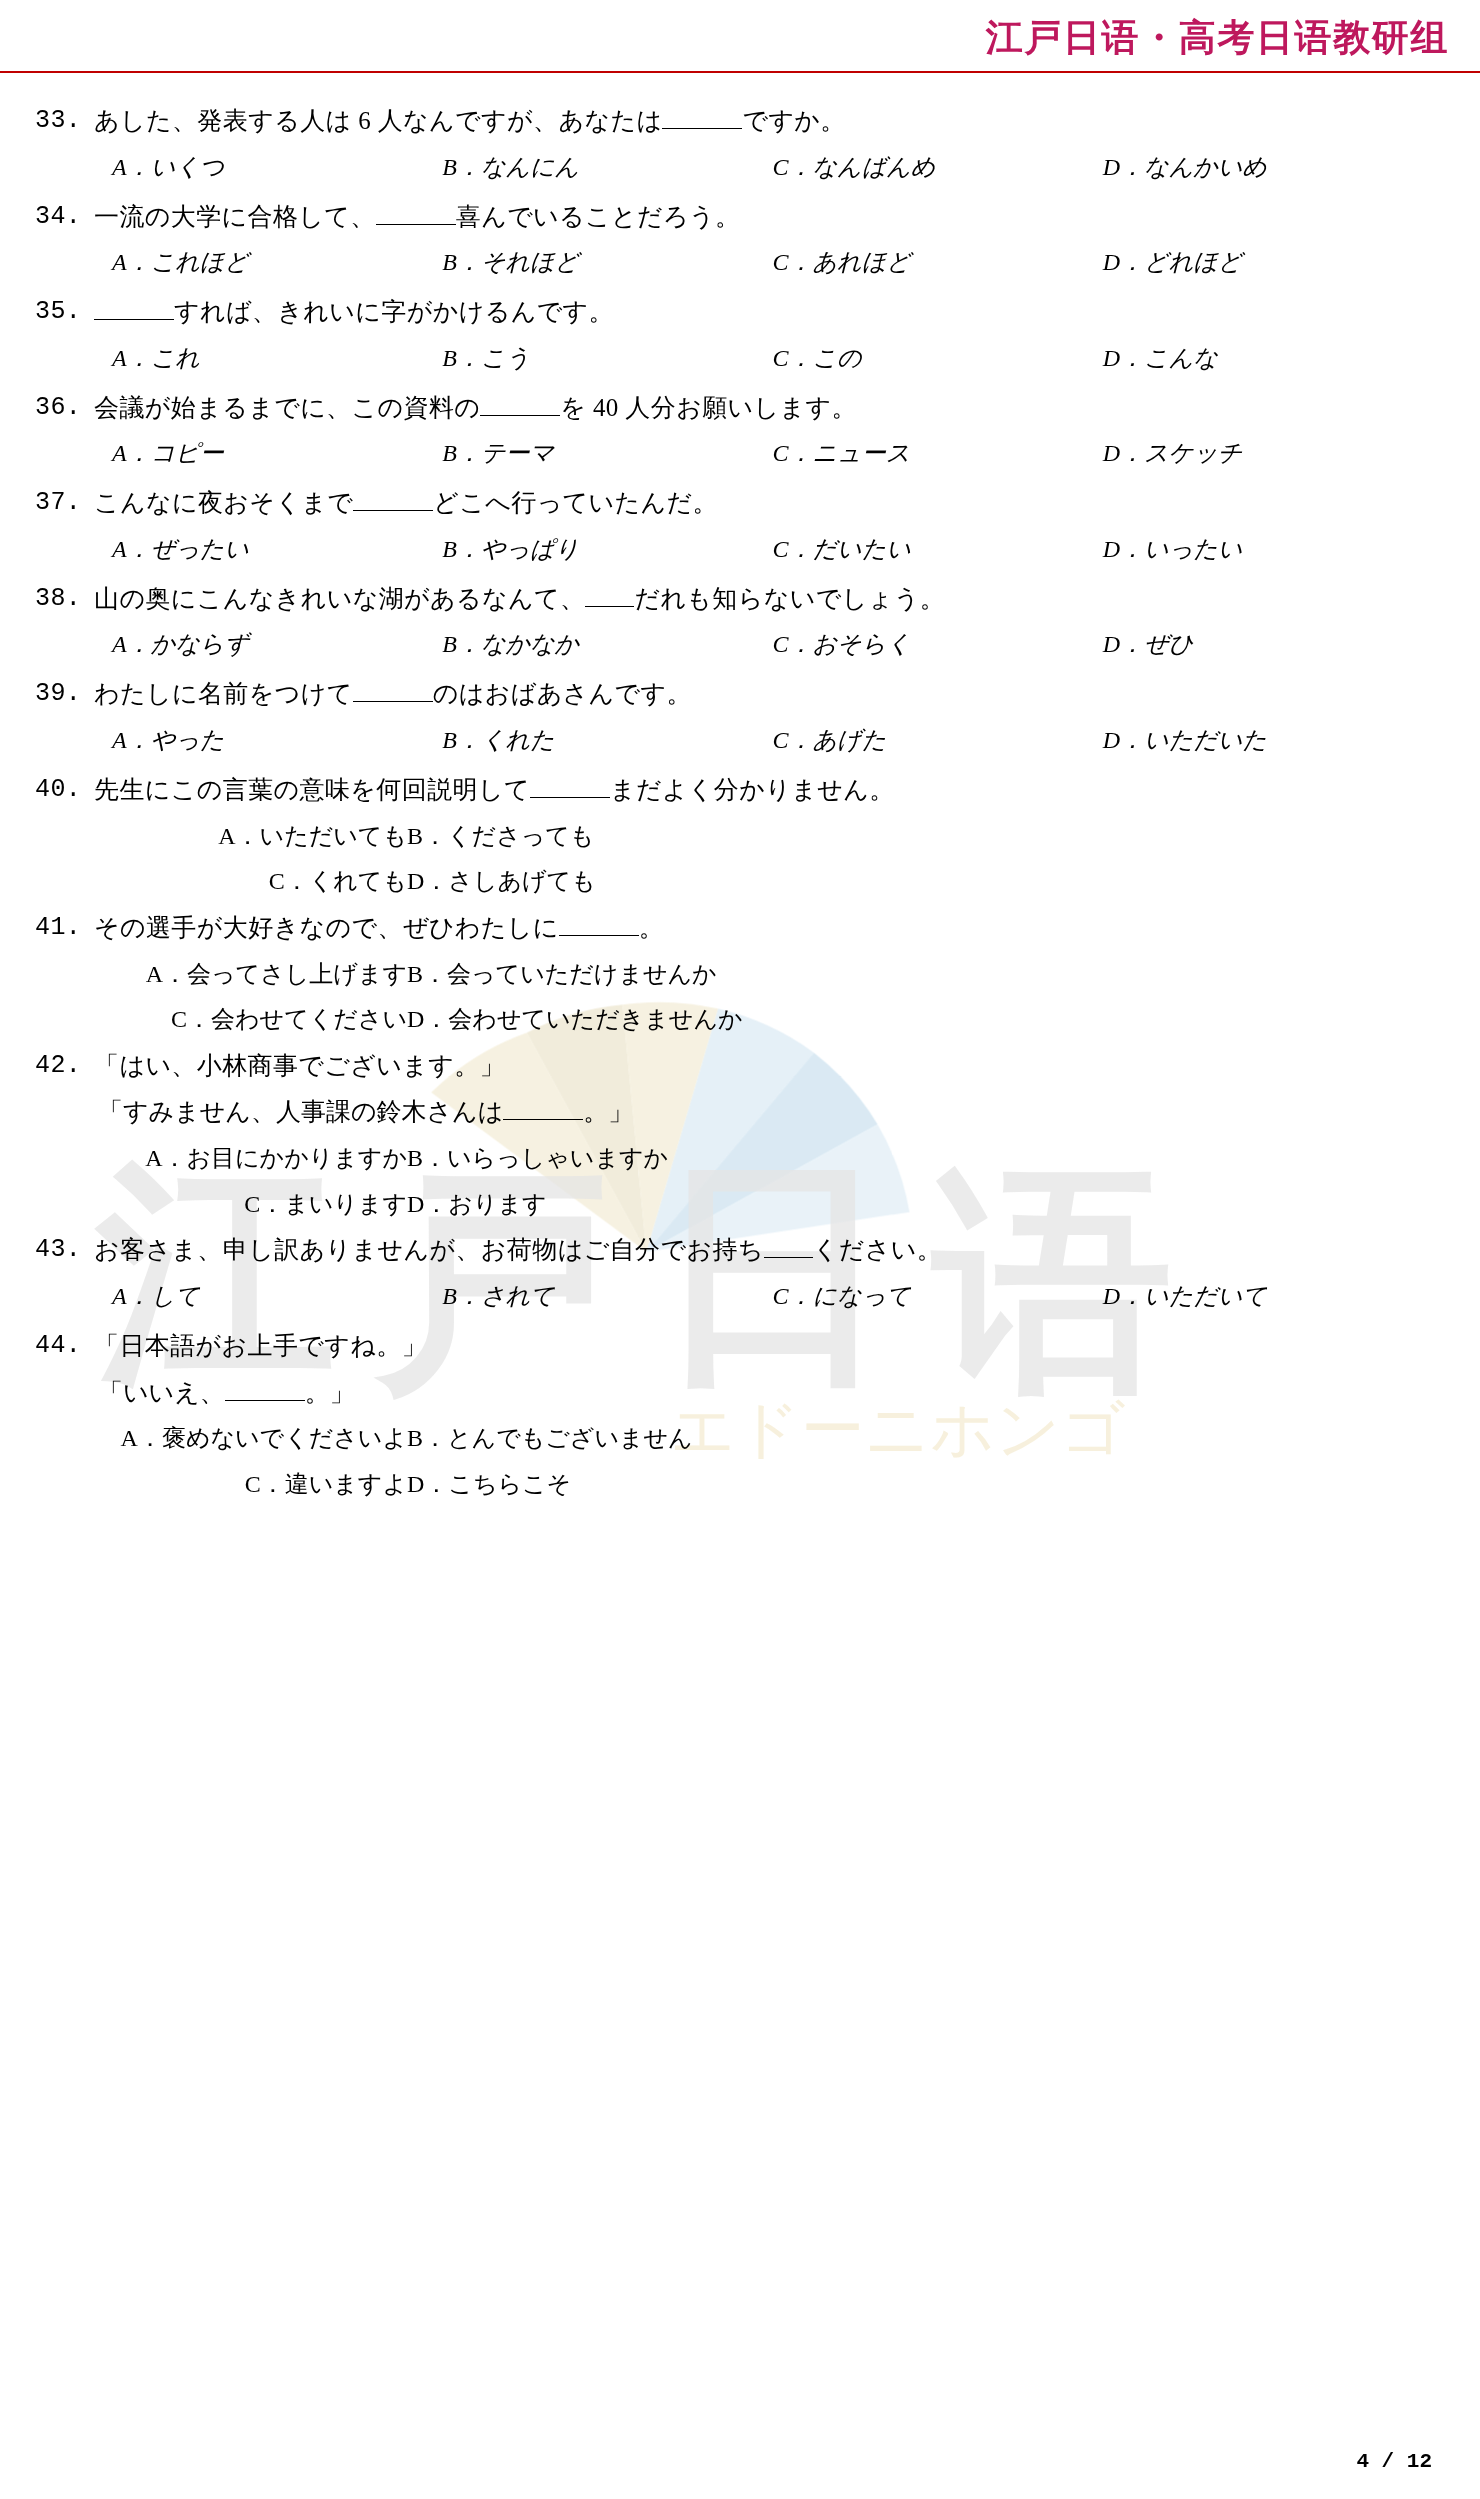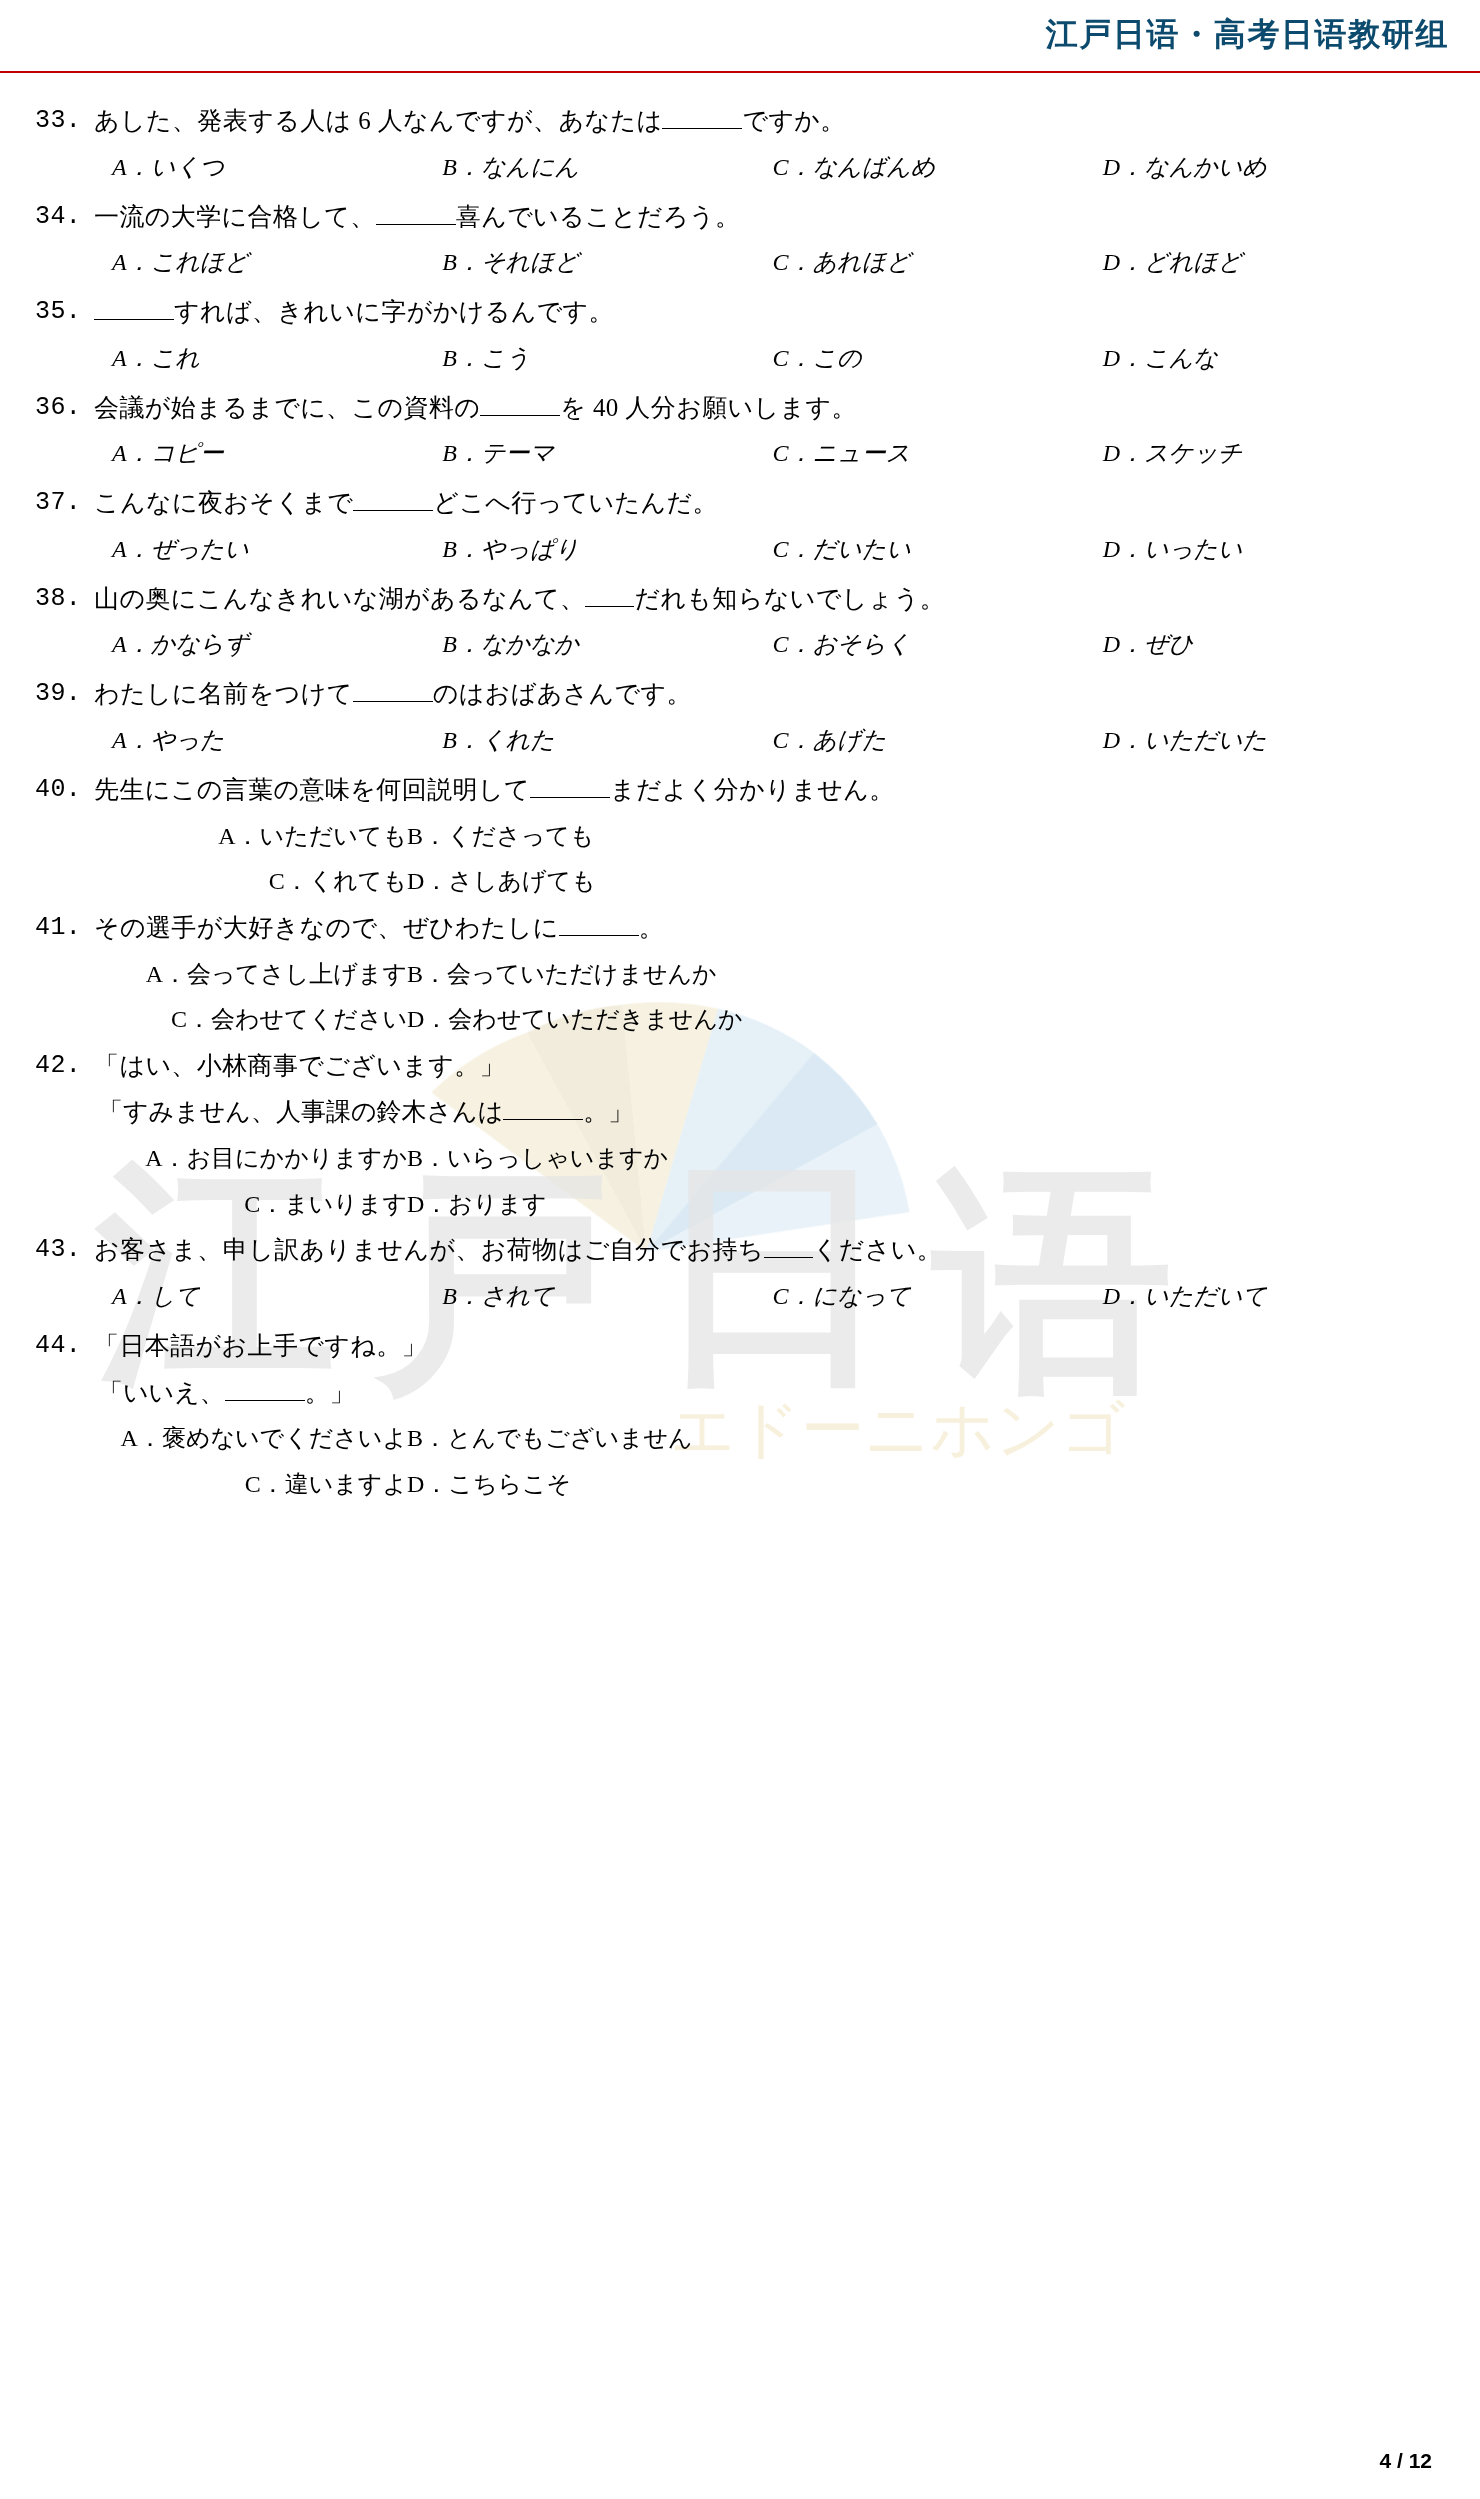--- a/index.html
+++ b/index.html
@@ -21,23 +21,23 @@
     height: 73px;
     border-bottom: 2.4px solid #c00000;
     position: relative;
     box-sizing: border-box;
   }
   .header-title {
     position: absolute;
     right: 32px;
     top: 12.8px;
     font-family: "DejaVu Serif", "Liberation Serif", serif;
-    font-size: 32px;
+    font-size: 37px;
     font-weight: bold;
-    color: #0c4a6e;
+    color: #be185d;
     letter-spacing: 1.6px;
     white-space: nowrap;
   }
 
   
   .watermark {
     position: absolute;
     left: 0;
     top: 941px;
     width: 1481px;
@@ -117,21 +117,21 @@
     display: flex;
     text-align: right;
   }
   .opt-row .opt:first-child { width: 295px; flex: 0 0 295px; }
 
   
   .footer {
     position: absolute;
     right: 49px;
     bottom: 27px;
-    font-family: Liberation Sans, sans-serif;
+    font-family: Liberation Mono, monospace;
     font-size: 21px;
     font-weight: bold;
     color: #000;
     z-index: 3;
   }
 </style>
 </head>
 <body>
 
 <div class="header">

